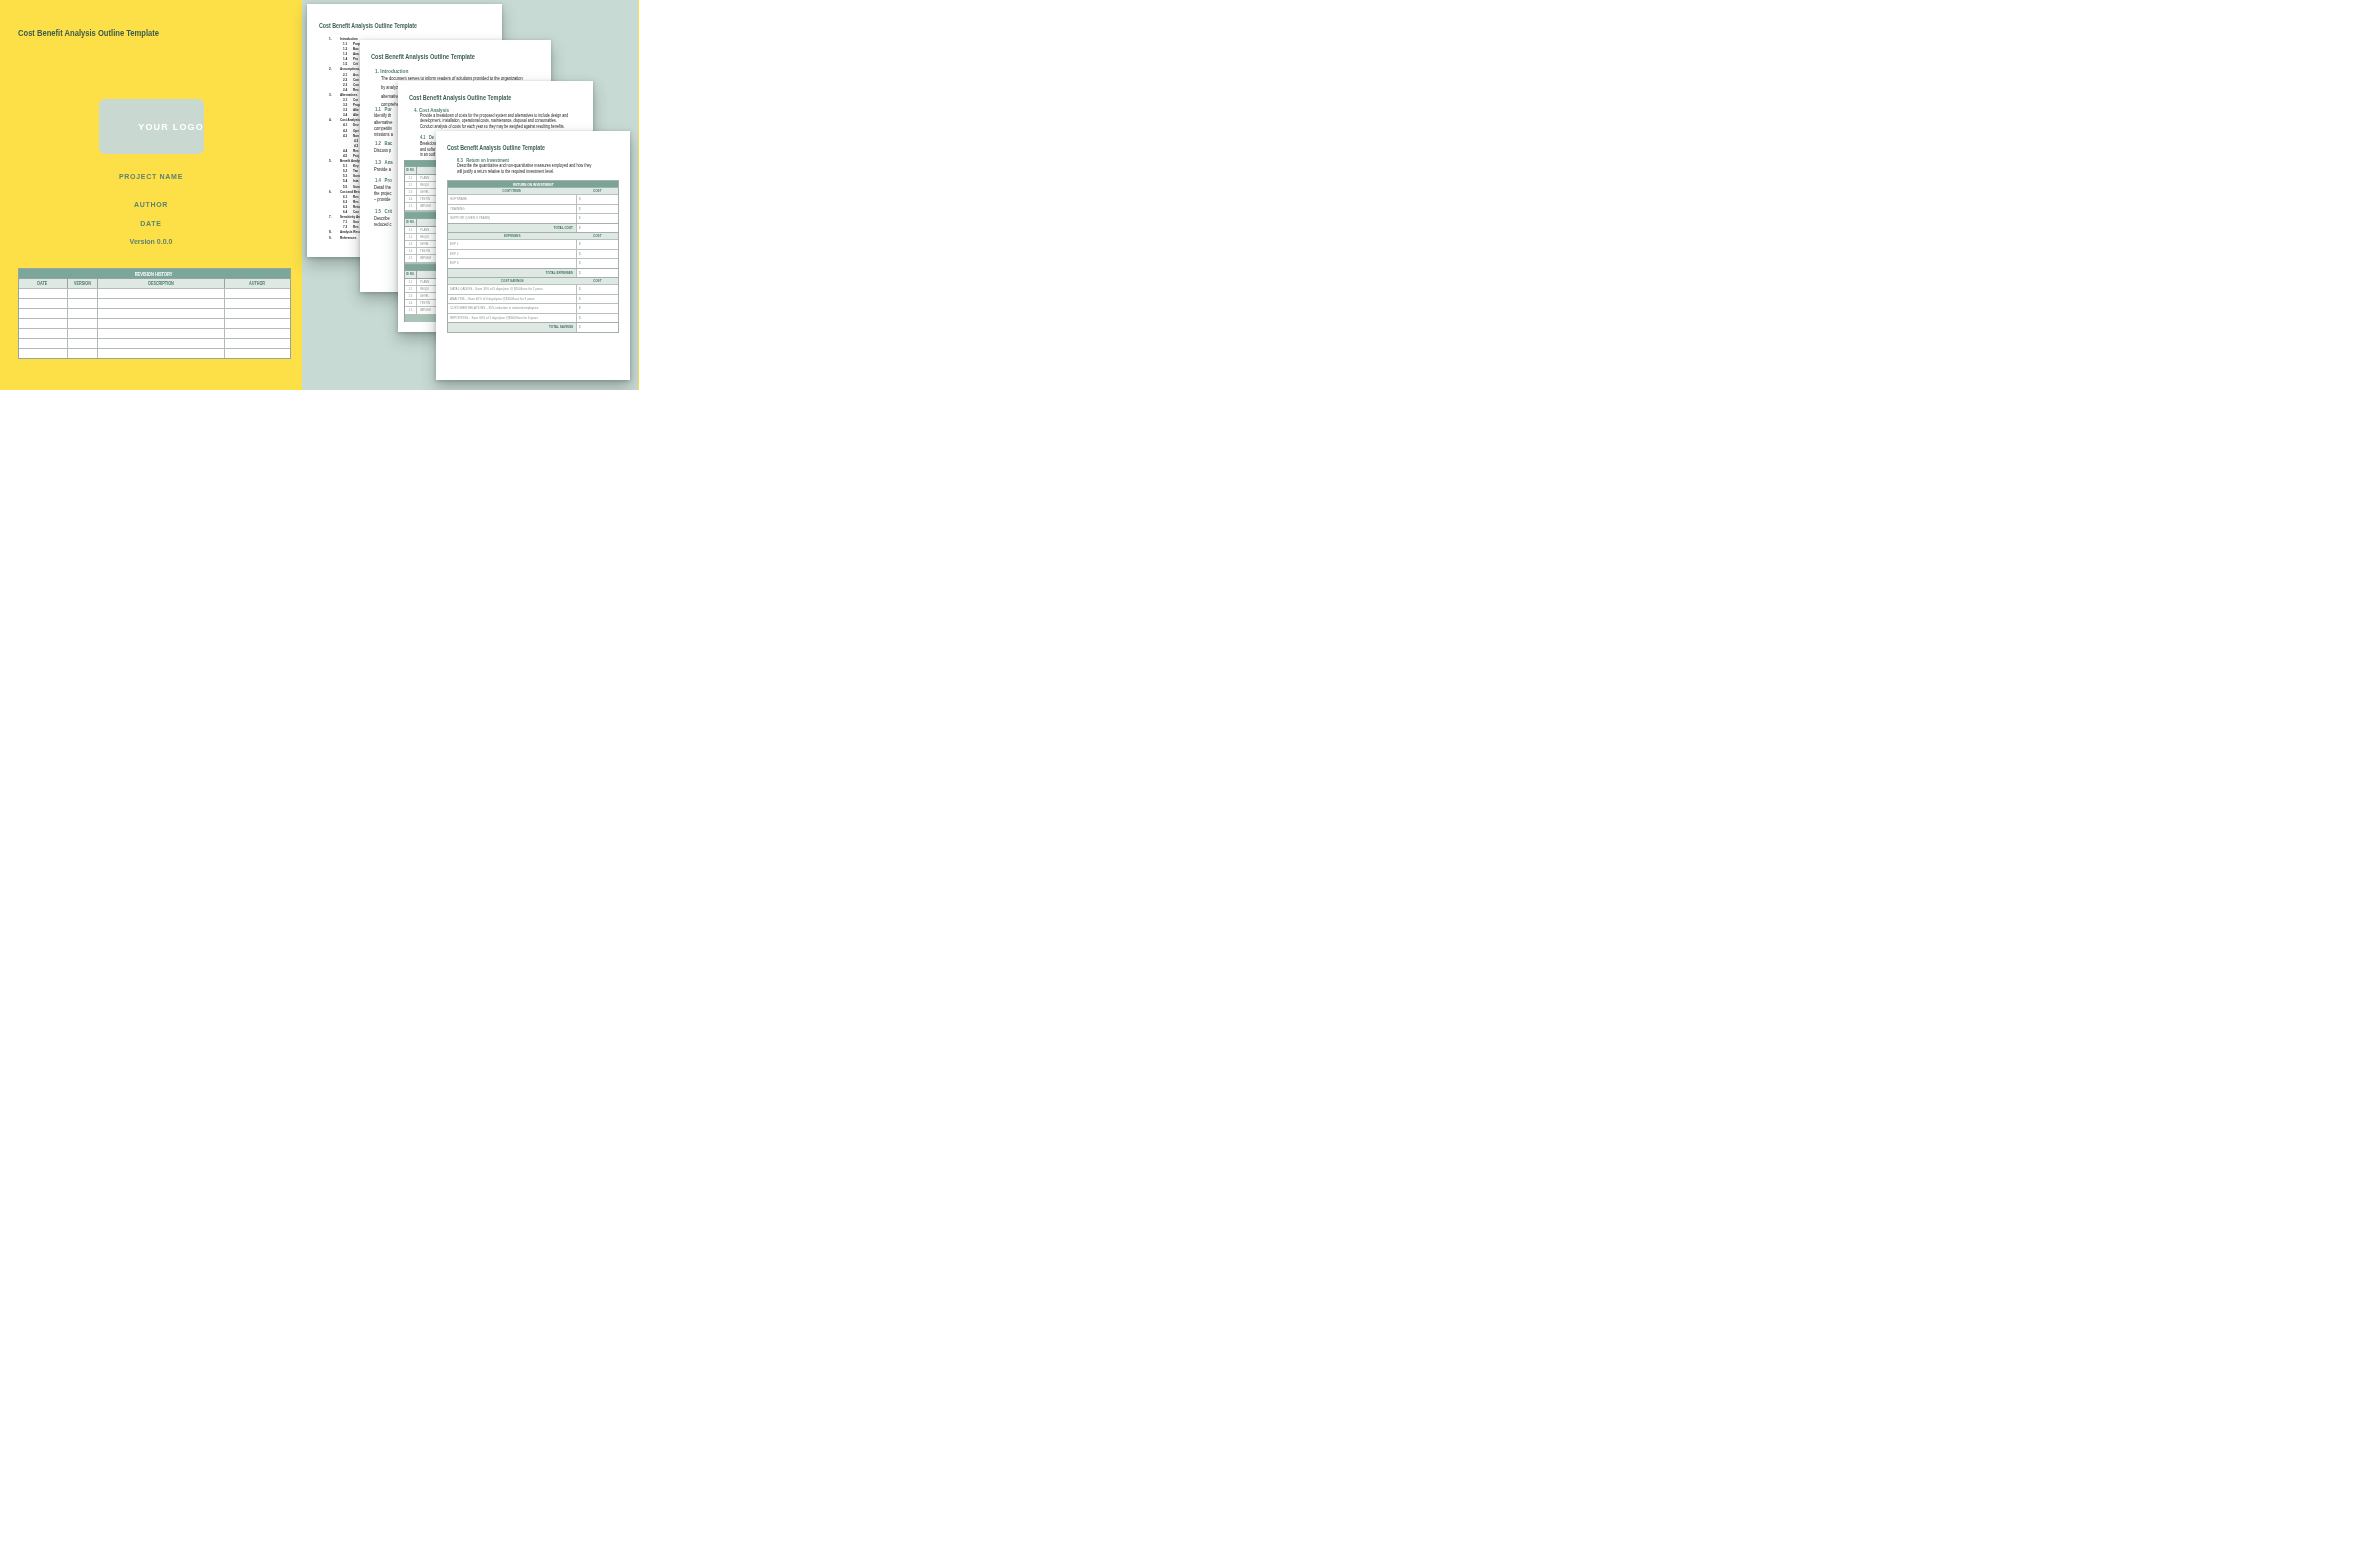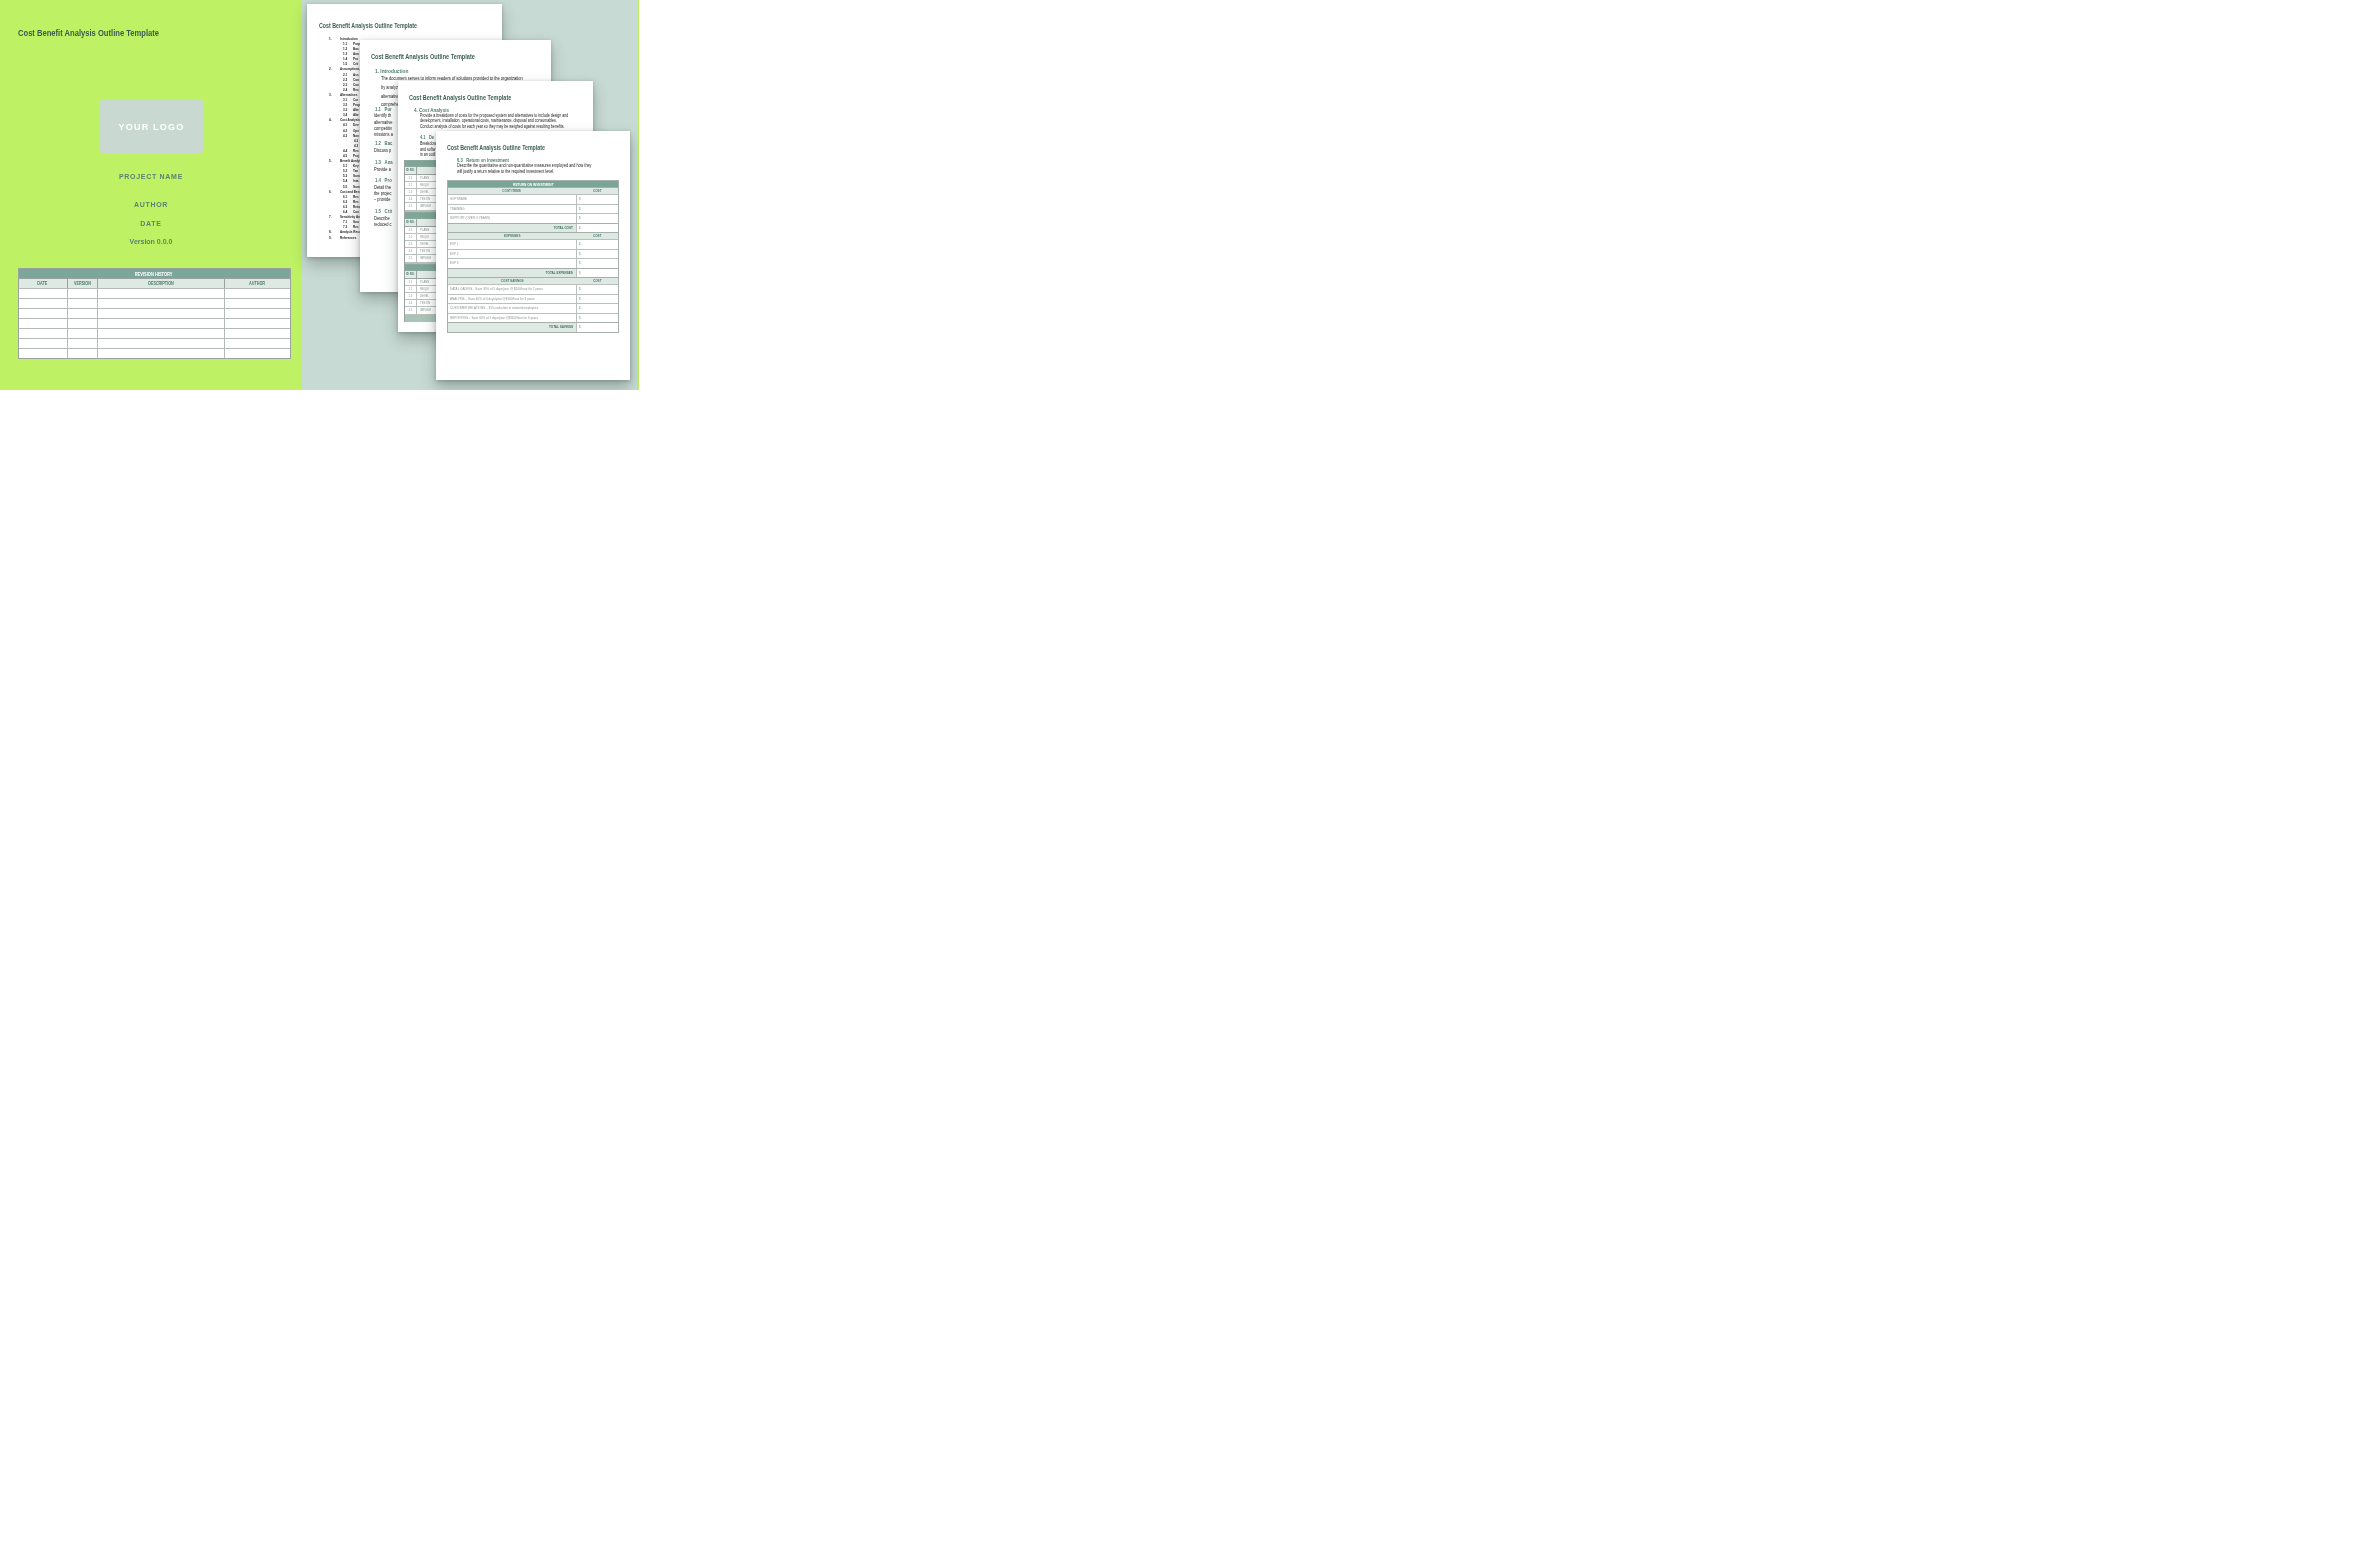--- a/index.html
+++ b/index.html
@@ -1,27 +1,27 @@
 <!DOCTYPE html>
 <html style="font-size:7.6px"><head>
 <meta charset="utf-8">
 <style>
   html,body { margin:0; padding:0; }
   body { font-family: "Liberation Sans", "DejaVu Sans", sans-serif; }
-  #canvas { position:relative; width:639px; height:390px; background:#bef264; overflow:hidden; }
+  #canvas { position:relative; width:639px; height:390px; background:#fde047; overflow:hidden; }
   #bg-right { position:absolute; left:302px; top:0; width:336px; height:390px; background:#c8dad4; }
 
   
   .cx  { display:inline-block; transform:scaleX(0.8); transform-origin:0 50%; white-space:nowrap; }
   .cxc { display:inline-block; transform:scaleX(0.8); transform-origin:50% 50%; white-space:nowrap; }
 
   
   .cover-title { position:absolute; left:17.5px; top:27.4px; font-size:9.5px; font-weight:bold; color:#3a5b50; }
   .logo-box { position:absolute; left:99px; top:99px; width:105px; height:55px; background:#c9d9d2; border-radius:5.7px;
-              display:flex; align-items:center; justify-content:center; }
+              display:flex; align-items:center; justify-content:flex-end; }
   .logo-text { color:#ffffff; font-weight:bold; font-size:9px; letter-spacing:1.2px; }
   .cover-line { position:absolute; left:94px; width:114px; text-align:center; color:#5b8273; font-weight:bold; }
   .rev-table { position:absolute; left:17.5px; top:268px; width:271px; border:0.5px solid #9aa3a0; background:#fff; }
   .rev-band { height:9px; background:#7ba79a; display:flex; align-items:center; justify-content:center; }
   .rev-band span { color:#fff; font-weight:bold; font-size:5px; }
   .rev-cols { display:flex; height:9px; background:#dfe9e4; border-top:0.5px solid #9aa3a0; }
   .rev-cols > div { display:flex; align-items:center; justify-content:center; color:#4a7a6b; font-weight:bold; font-size:4.7px; border-right:0.5px solid #9aa3a0; box-sizing:border-box; }
   .rev-cols > div:last-child { border-right:none; }
   .rev-row { display:flex; height:9px; border-top:0.5px solid #b3bab7; }
   .rev-row > div { border-right:0.5px solid #b3bab7; box-sizing:border-box; }

